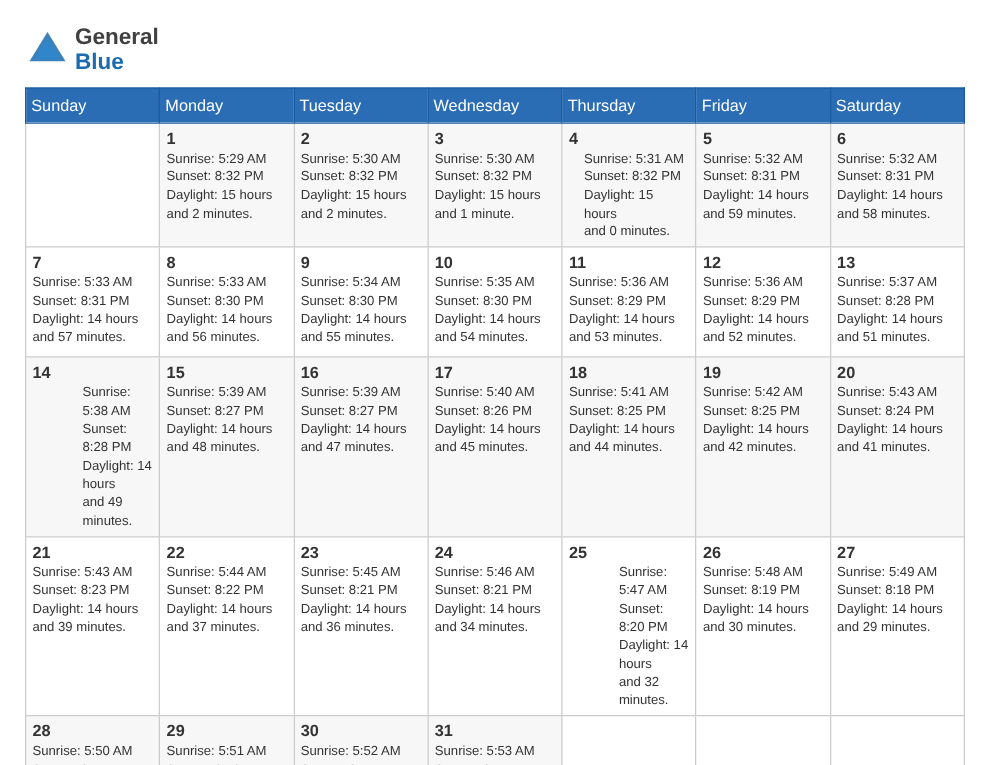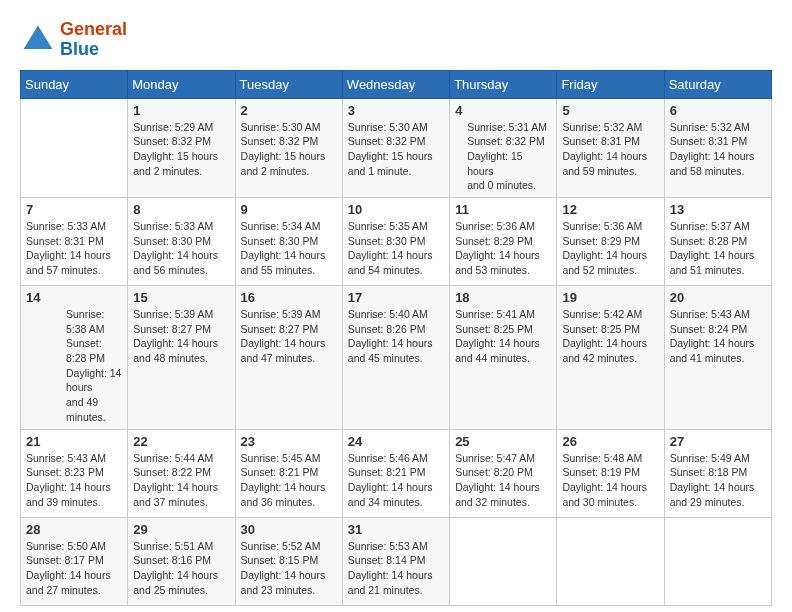--- a/index.html
+++ b/index.html
@@ -22,21 +22,21 @@
       gap: 4px;
     }
     .logo-text {
       display: flex;
       flex-direction: column;
       line-height: 1.1;
     }
     .logo-general {
       font-size: 18px;
       font-weight: bold;
-      color: #c2410c;
+      color: #404040;
     }
     .logo-blue {
       font-size: 18px;
       font-weight: bold;
       color: #1a6baf;
     }
     .logo-icon {
       width: 36px;
       height: 36px;
     }
@@ -298,21 +298,21 @@
         </td>
         <td>
           <span class="day-number">24</span>
           <div class="day-info" style="white-space: pre-line;">Sunrise: 5:46 AM
 Sunset: 8:21 PM
 Daylight: 14 hours
 and 34 minutes.</div>
         </td>
         <td>
           <span class="day-number">25</span>
-          <div class="day-info" style="white-space: pre-line;">Sunrise: 5:47 AM
+          <div class="day-info" style="white-space: pre-line; margin-left: 40px;">Sunrise: 5:47 AM
 Sunset: 8:20 PM
 Daylight: 14 hours
 and 32 minutes.</div>
         </td>
         <td>
           <span class="day-number">26</span>
           <div class="day-info" style="white-space: pre-line;">Sunrise: 5:48 AM
 Sunset: 8:19 PM
 Daylight: 14 hours
 and 30 minutes.</div>

